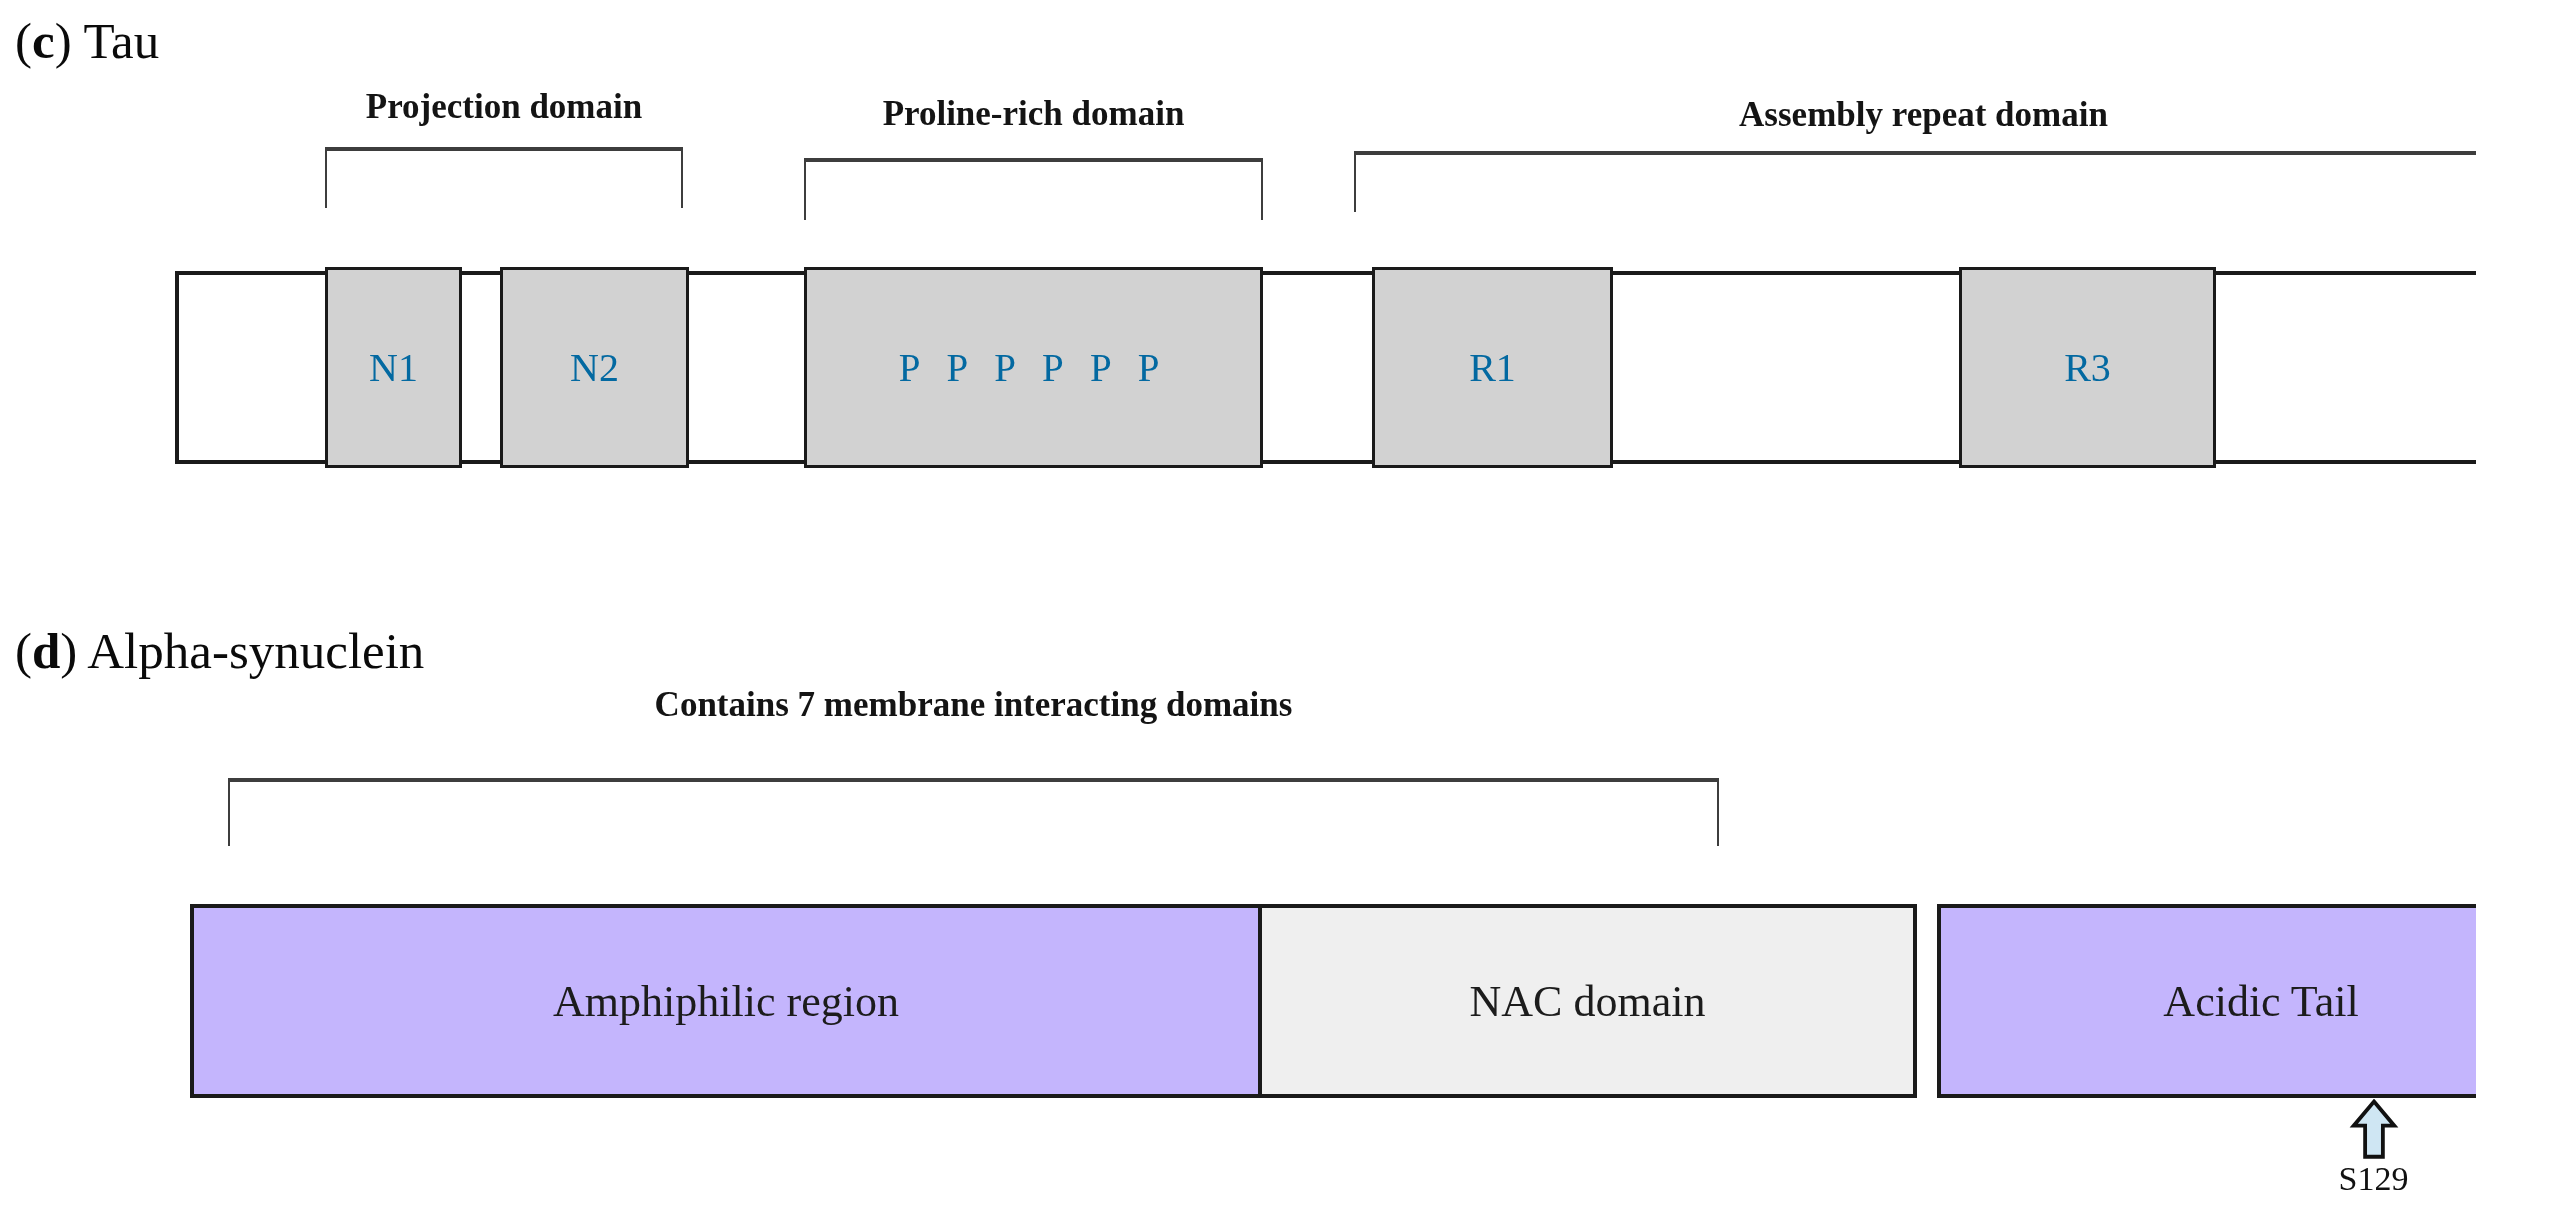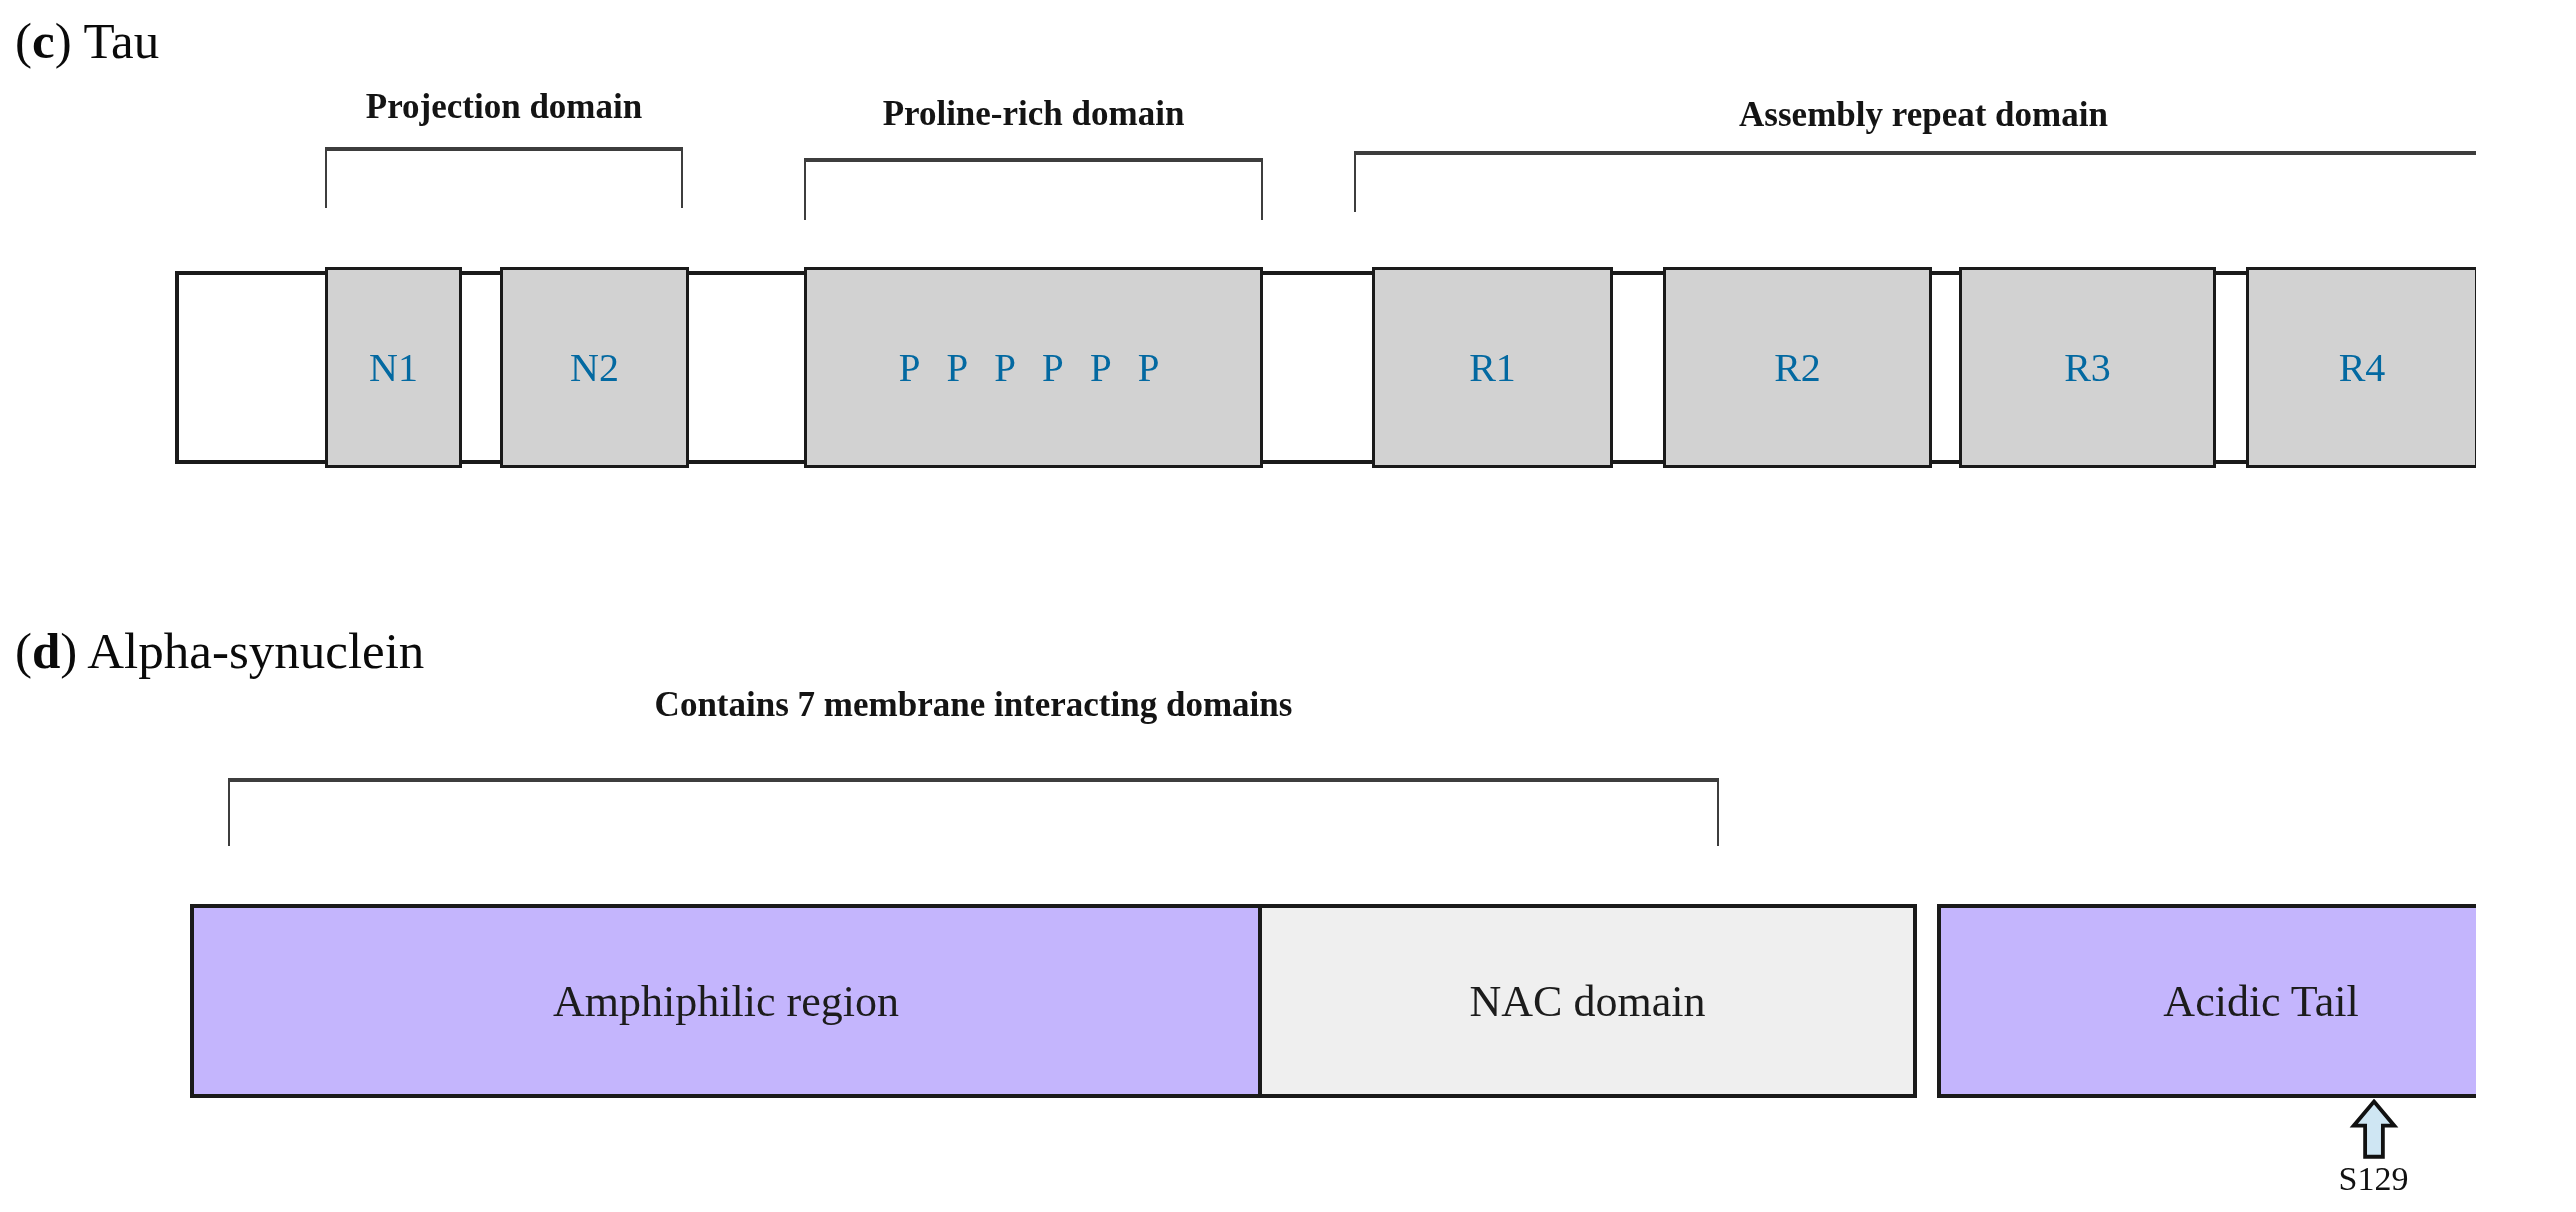--- a/index.html
+++ b/index.html
@@ -84,23 +84,21 @@
   <div class="abs bracket" style="left:325px; top:147px; width:358px; height:61px;"></div>
   <div class="abs bracket" style="left:804px; top:158px; width:459px; height:62px;"></div>
   <div class="abs bracket" style="left:1354px; top:151px; width:1139px; height:61px;"></div>
 
   <div class="abs backbone" style="left:175px; top:271px; width:2380px; height:193px;"></div>
 
   <div class="abs dbox" style="left:325px; top:267px; width:137px; height:201px;">N1</div>
   <div class="abs dbox" style="left:500px; top:267px; width:189px; height:201px;">N2</div>
   <div class="abs dbox p-box" style="left:804px; top:267px; width:459px; height:201px;">P P P P P P</div>
   <div class="abs dbox" style="left:1372px; top:267px; width:241px; height:201px;">R1</div>
-  <div class="abs dbox" style="left:1663px; top:267px; width:269px; height:201px;">R2</div>
   <div class="abs dbox" style="left:1959px; top:267px; width:257px; height:201px;">R3</div>
-  <div class="abs dbox" style="left:2246px; top:267px; width:232px; height:201px;">R4</div>
 
   <div class="abs panel-label" style="left:15px; top:623px;"><span>(</span><b>d</b><span>)</span><span> Alpha-synuclein</span></div>
 
   <div class="abs bracket-label" style="left:228px; top:685px; width:1491px;">Contains 7 membrane interacting domains</div>
 
   <div class="abs bracket" style="left:228px; top:778px; width:1491px; height:68px;"></div>
 
   <div class="abs segment seg-gray" style="left:190px; top:904px; width:1072px; height:194px;">Amphiphilic region</div>
   <div class="abs segment seg-light" style="left:1258px; top:904px; width:659px; height:194px;">NAC domain</div>
   <div class="abs segment seg-gray" style="left:1913px; top:904px; width:648px; height:194px;margin-left:24px;">Acidic Tail</div>

